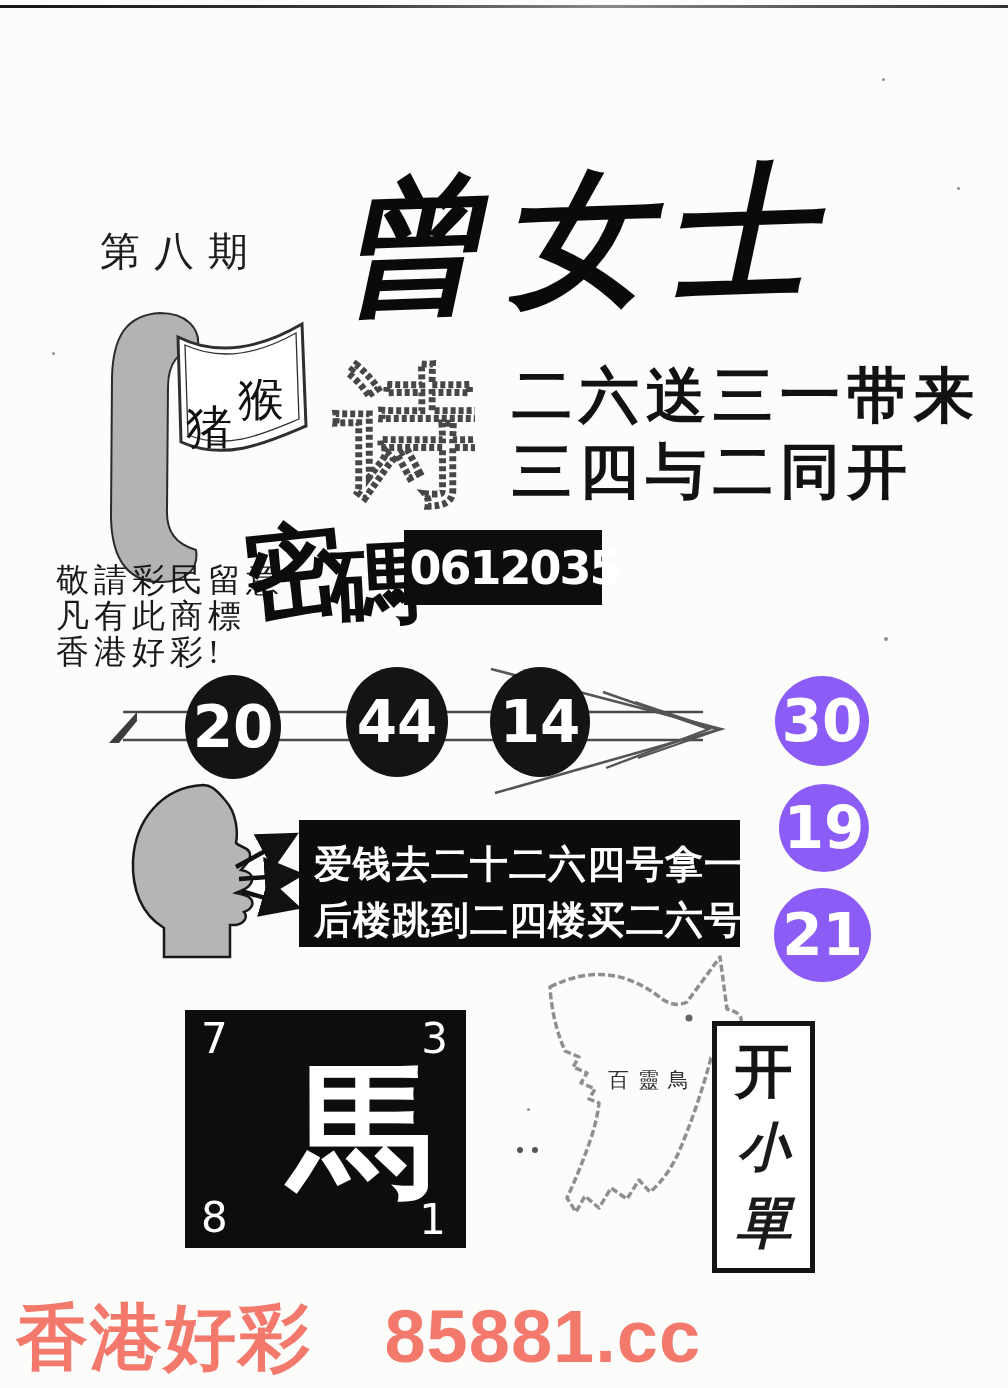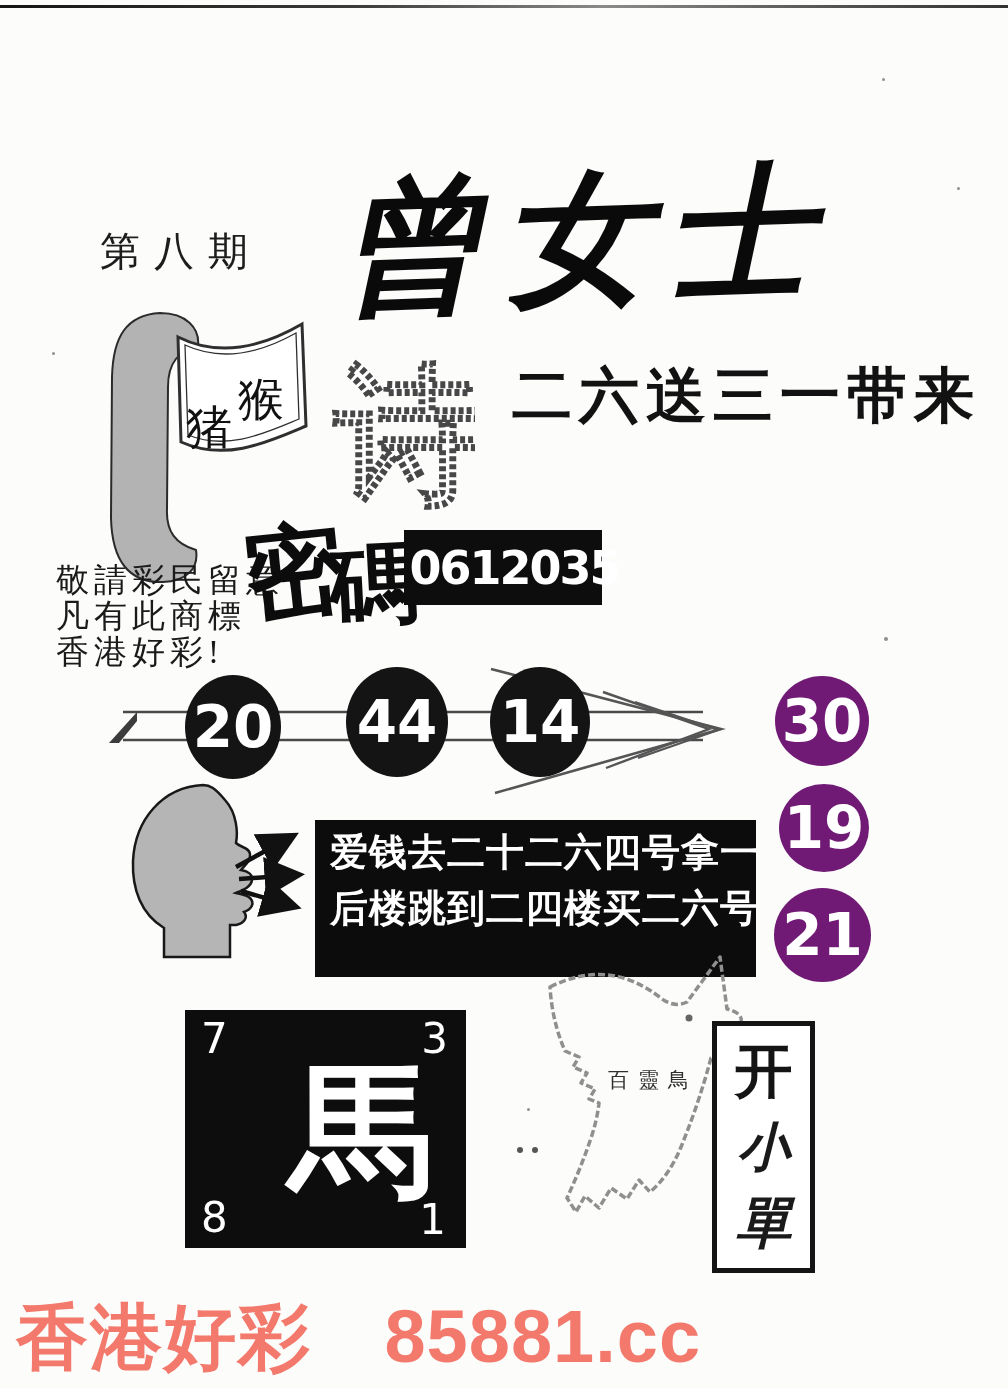--- a/index.html
+++ b/index.html
@@ -31,30 +31,30 @@
   #mima-char-1 { left:244px; top:506px; font-size:100px; font-weight:900;
                  transform:rotate(-6deg); color:#0c0c0c; }
   #mima-char-2 { left:330px; top:526px; font-size:88px; font-weight:900;
                  transform:rotate(-3deg); color:#0c0c0c; }
   #code-box { left:404px; top:530px; width:198px; height:75px; background:#0d0d0d;
               display:flex; align-items:center; justify-content:center; }
   #code-box span { color:#fff; font-family:"DejaVu Sans", sans-serif; font-weight:bold;
                    font-size:46px; letter-spacing:-2px;margin-left:23px; }
 
   
-  .ball { background:#701a75; border-radius:50%; display:flex; align-items:center;
+  .ball { background:#8b5cf6; border-radius:50%; display:flex; align-items:center;
           justify-content:center; color:#fff; font-family:"DejaVu Sans", sans-serif;
           font-weight:bold; font-size:58px; overflow:visible; }
   #ball-30 { left:775px; top:676px; width:94px; height:90px; }
   #ball-19 { left:779px; top:784px; width:90px; height:88px; }
   #ball-21 { left:774px; top:888px; width:97px; height:94px; }
 
   
-  #speech-box { left:299px; top:820px; width:441px; height:157px; background:#0c0c0c;
-                padding:4px 0 0 15px;margin-left:16px; }
+  #speech-box { left:299px; top:820px; width:441px; height:127px; background:#0c0c0c;
+                padding:16px 0 0 15px; }
   #speech-box div { color:#fff; font-family:"Liberation Sans", sans-serif; font-weight:800;
                     font-size:38px; line-height:56px; letter-spacing:1px; white-space:nowrap; }
 
   
   #horse-panel { left:185px; top:1010px; width:281px; height:238px; background:#0d0d0d; }
   #horse-panel .corner { position:absolute; color:#fff; font-family:"DejaVu Sans", sans-serif;
                          font-size:42px; font-weight:400; }
   #corner-tl { left:16px; top:4px; }
   #corner-tr { right:18px; top:4px; }
   #corner-bl { left:16px; bottom:6px; }
@@ -97,20 +97,21 @@
     <text x="86" y="138" font-size="46" fill="#111" font-family="Liberation Serif, serif">猪</text>
     <text x="138" y="110" font-size="46" fill="#111" font-family="Liberation Serif, serif">猴</text>
   </svg>
 
   <svg class="abs" style="left:330px;top:345px" width="145" height="178" viewBox="0 0 145 178">
     <text x="5" y="142" font-size="150" font-weight="bold" font-family="Liberation Serif, serif" fill="#ffffff" stroke="#474747" stroke-width="2.2" stroke-dasharray="5 3">诗</text>
   </svg>
 
   <div id="verse" class="abs">
     <div>二六送三一带来</div>
+    <div>三四与二同开</div>
   </div>
 
   <div id="notice" class="abs">
     <div>敬請彩民留意</div>
     <div>凡有此商標</div>
     <div>香港好彩!</div>
   </div>
 
   <div id="mima-char-1" class="abs">密</div>
   <div id="mima-char-2" class="abs">碼</div>

